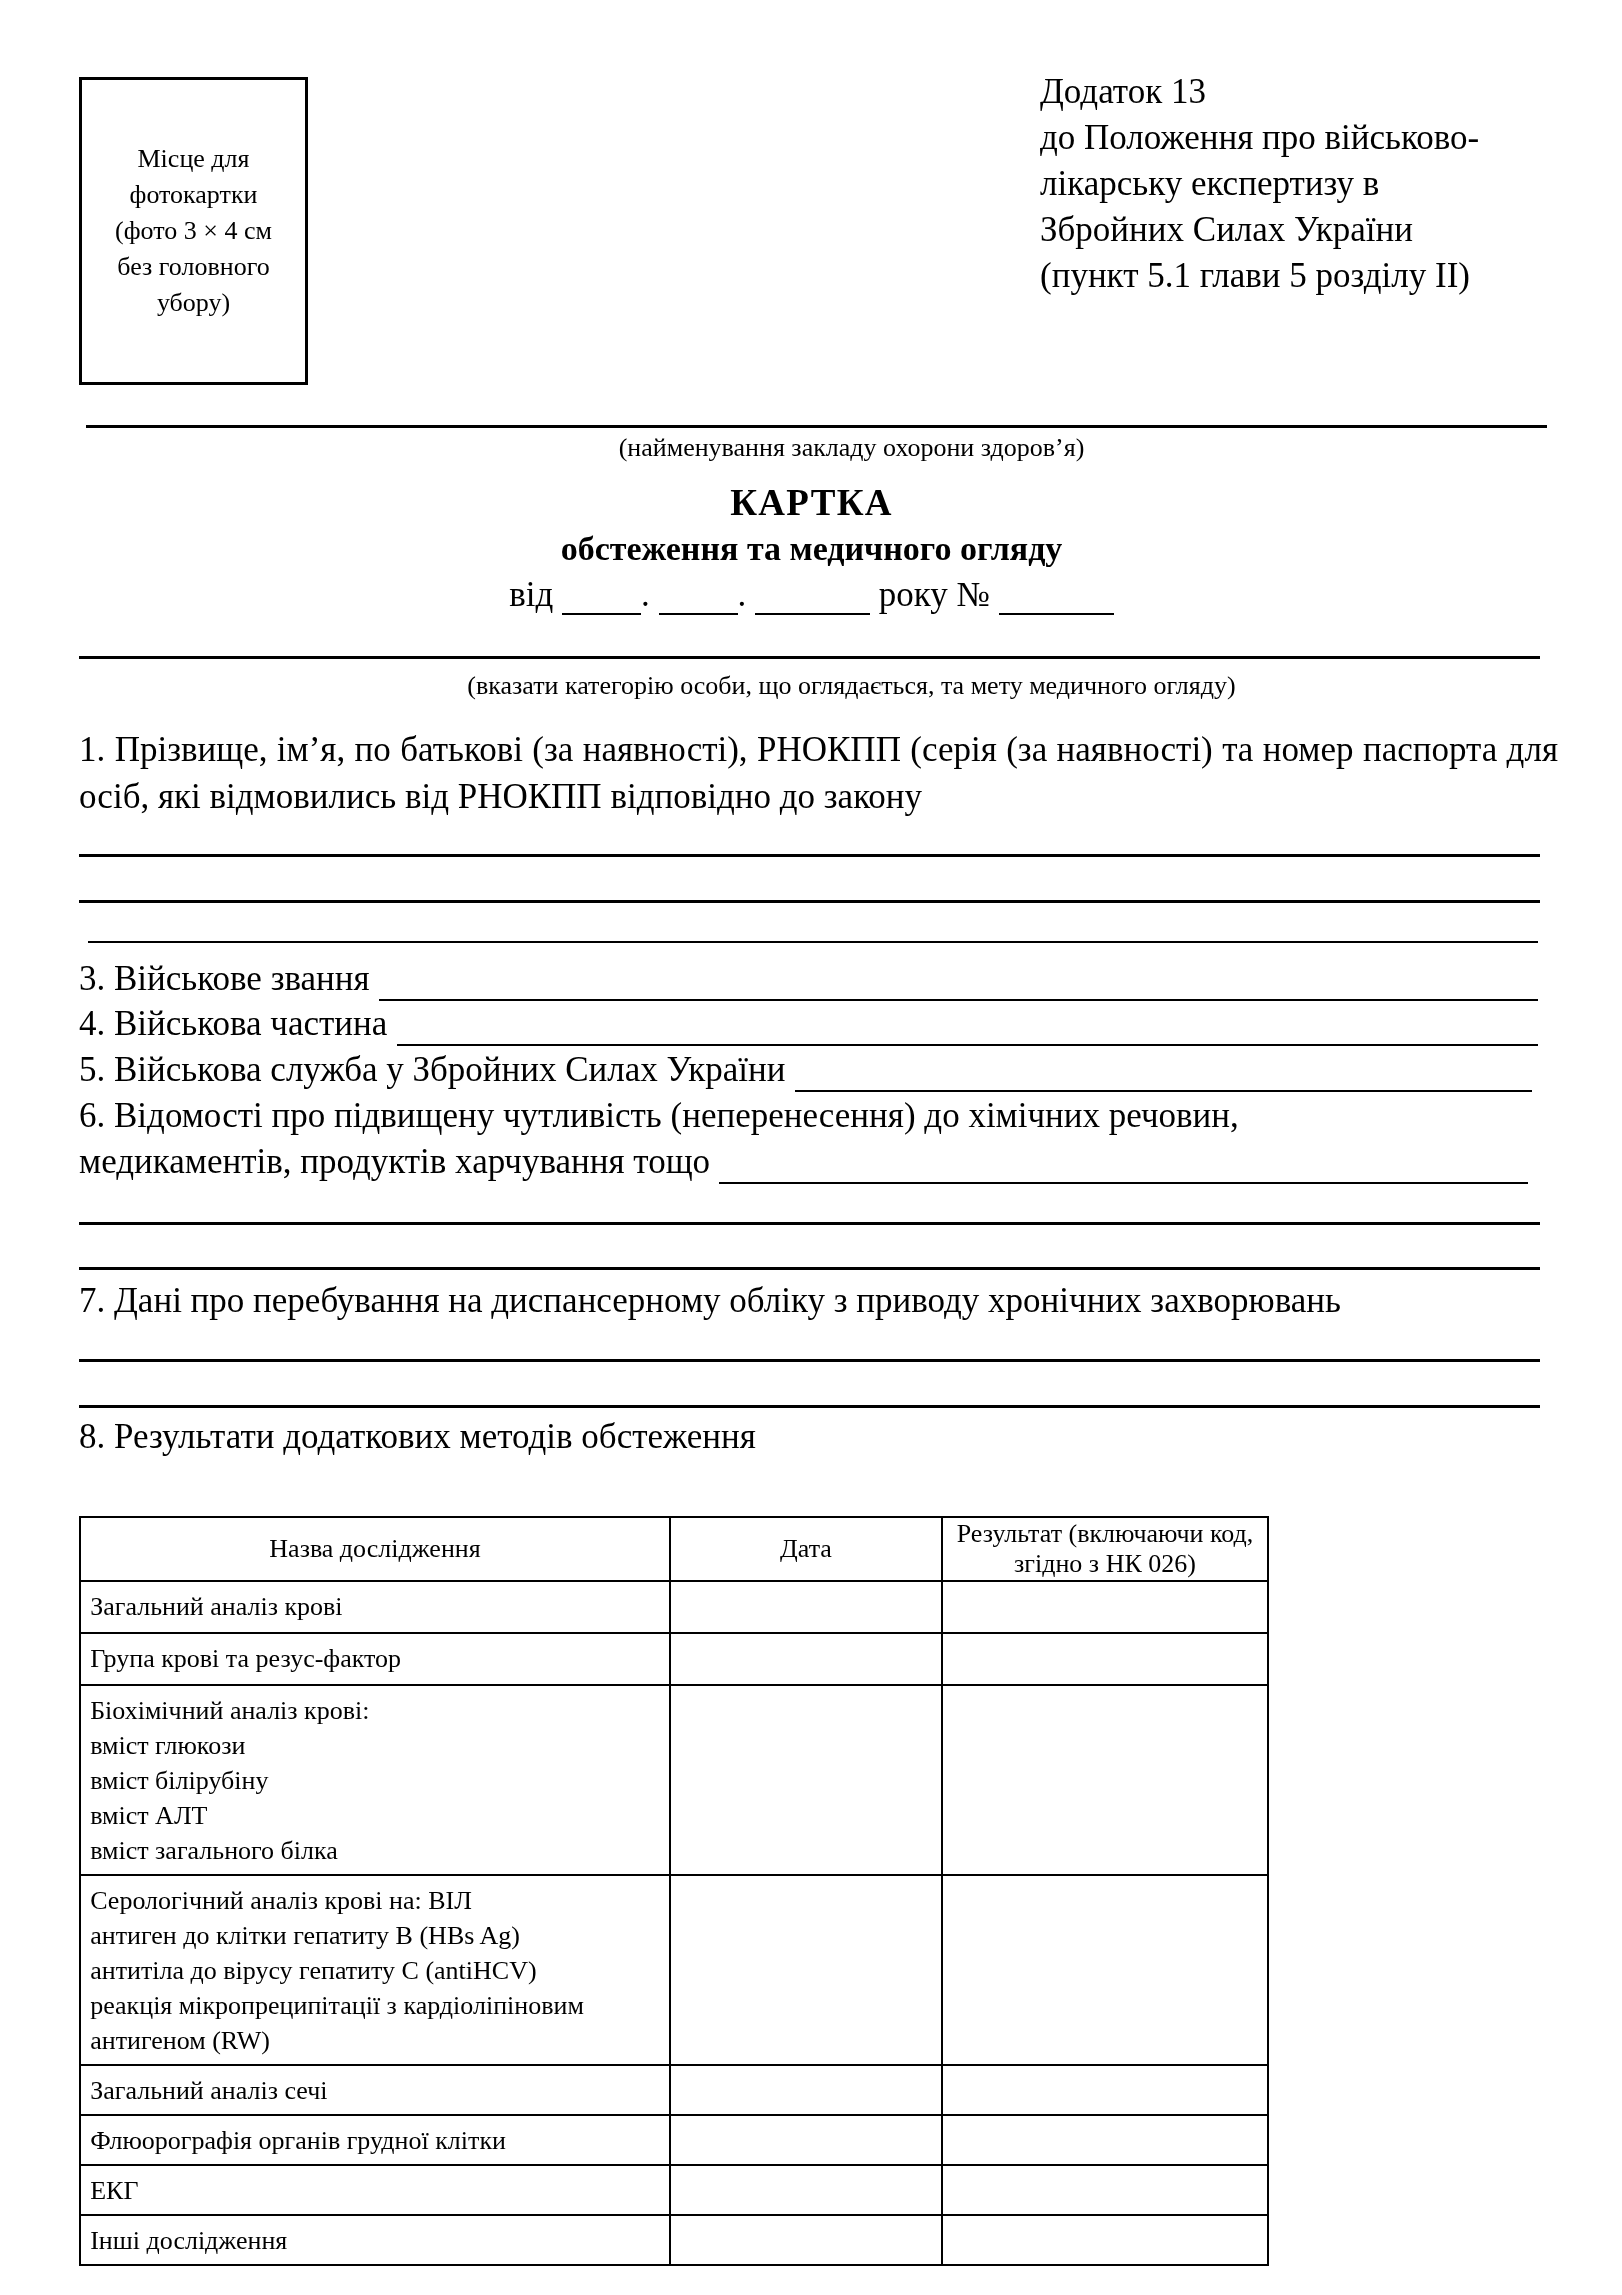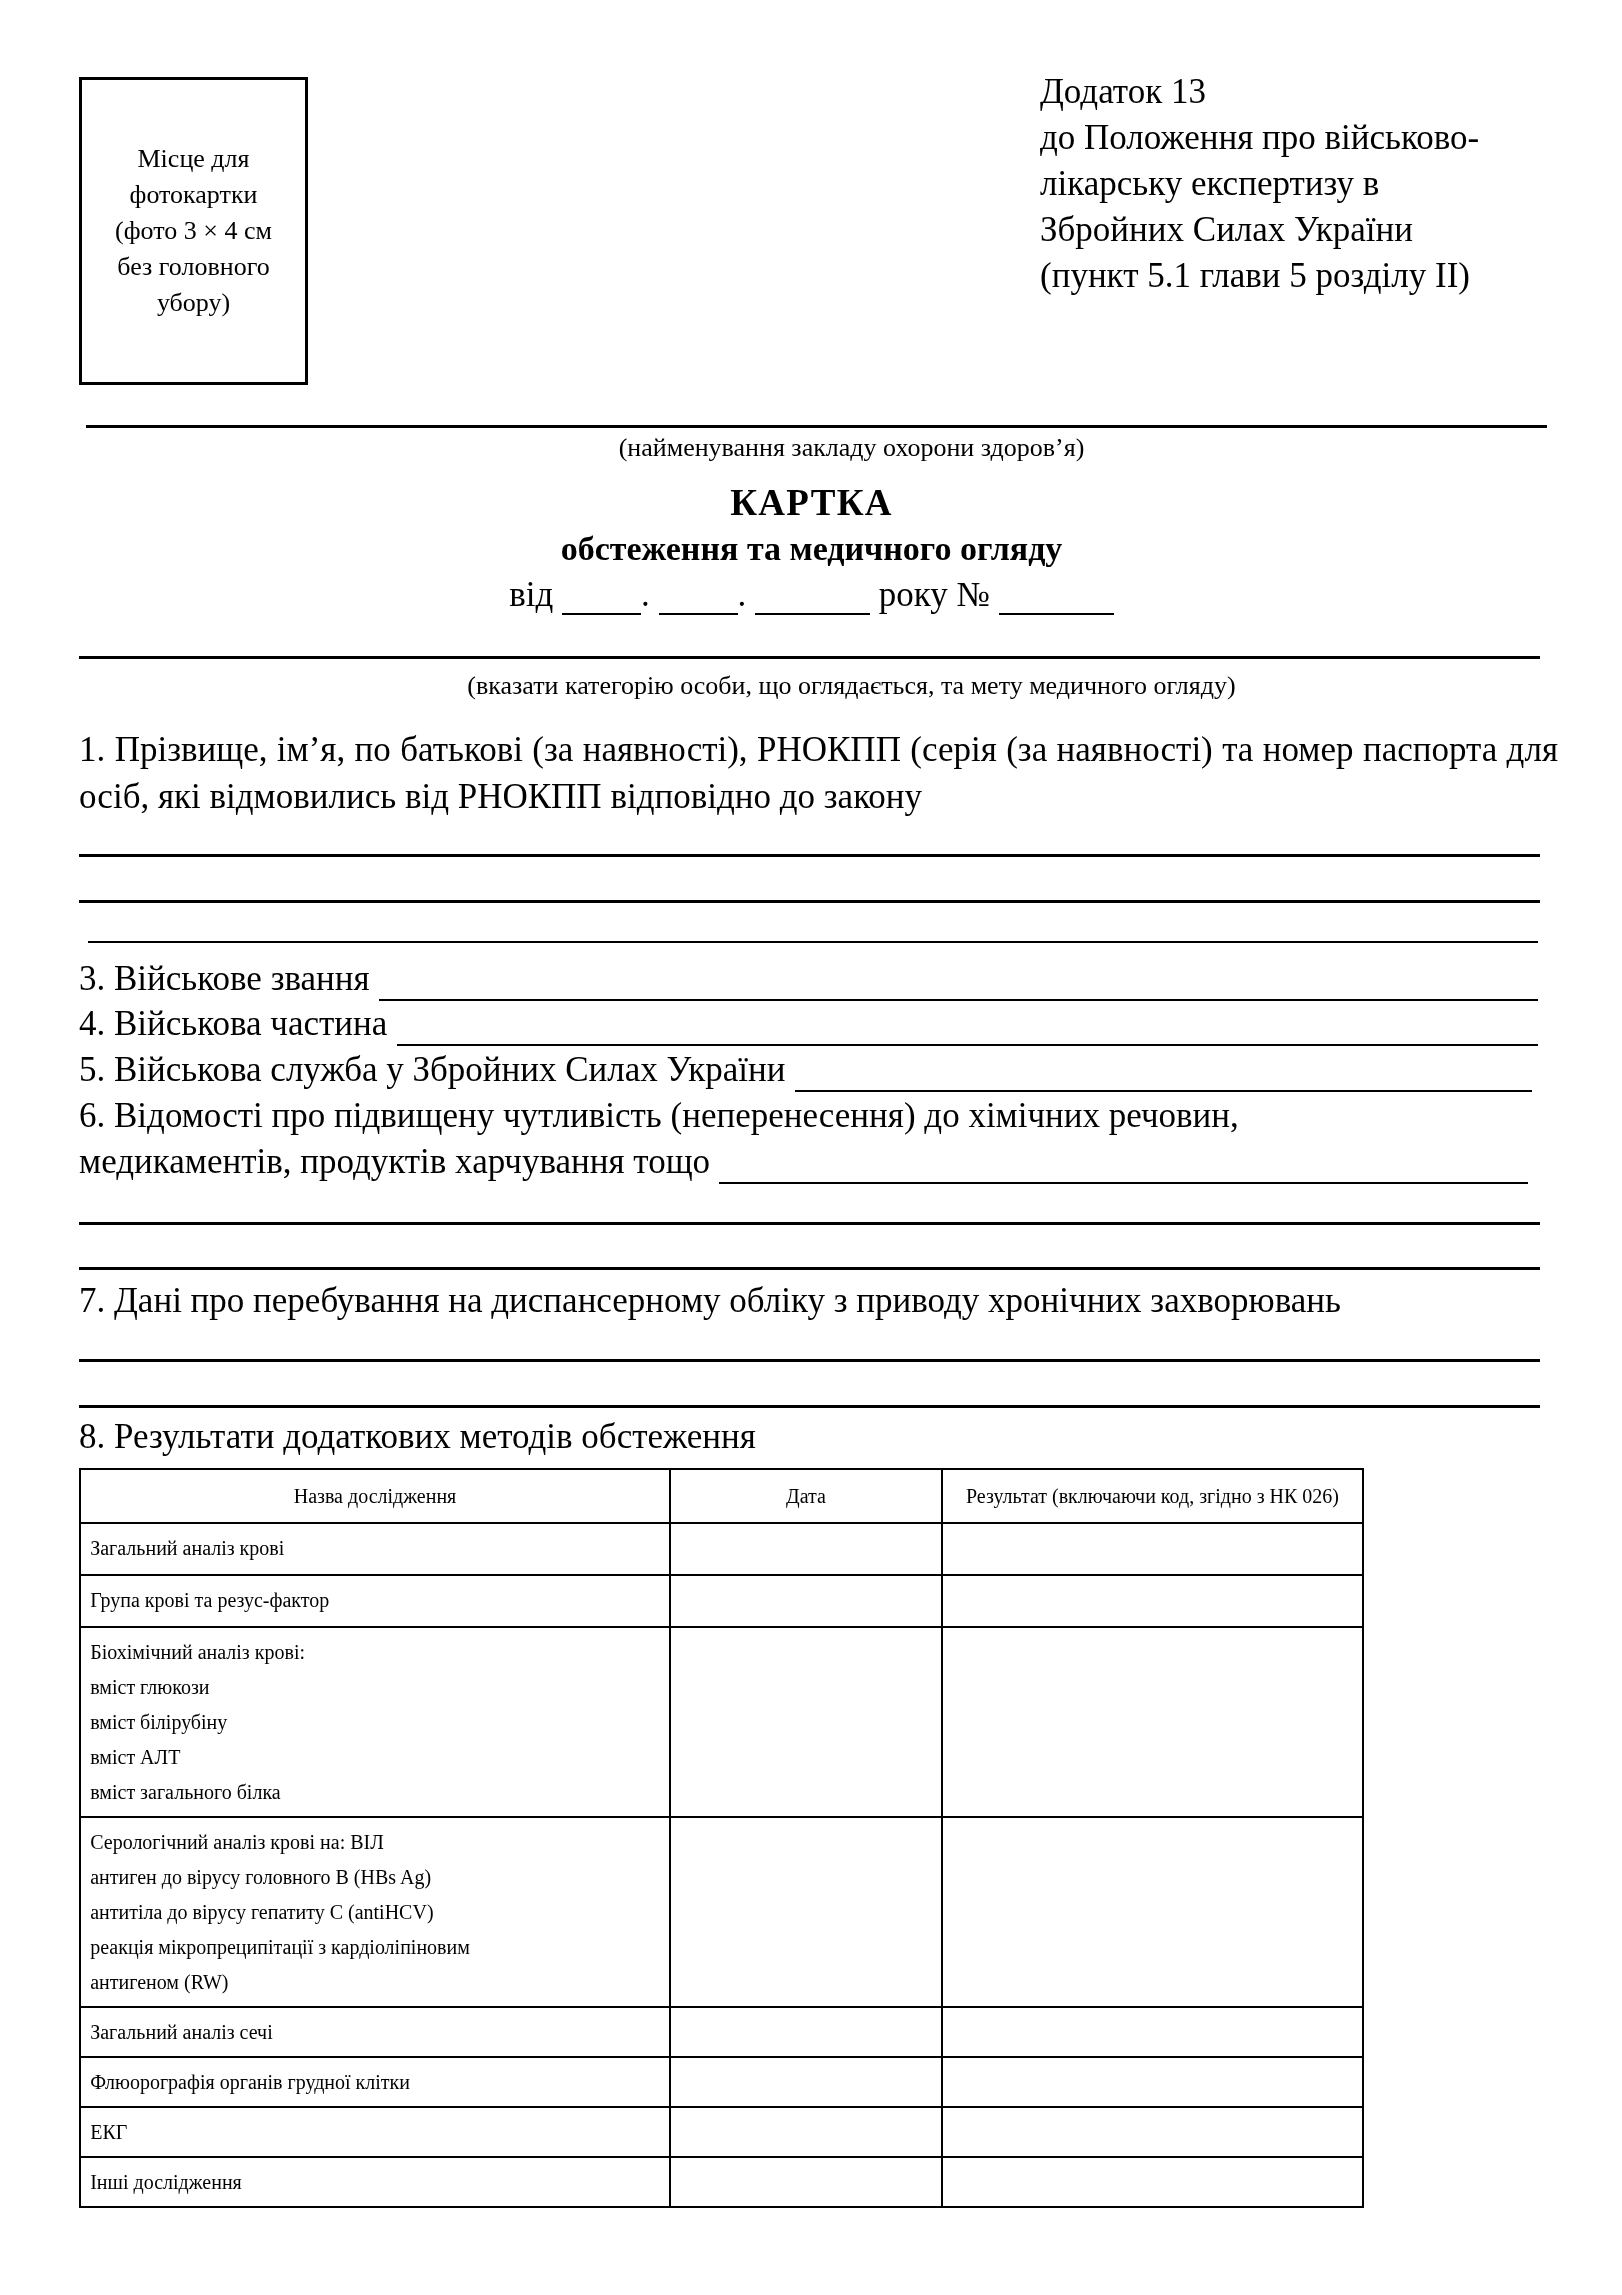--- a/index.html
+++ b/index.html
@@ -13,22 +13,22 @@
   .rule { height:2.6px; background:#000; }
   .caption { font-size:26px; text-align:center; width:1623px; left:0;padding-left:40px; }
   .title { font-size:37px; font-weight:bold; text-align:center; width:1623px; left:0; letter-spacing:1.3px; }
   .subtitle { font-size:34px; font-weight:bold; text-align:center; width:1623px; left:0; }
   .dateline { font-size:35px; text-align:center; width:1623px; left:0; }
   .fill { display:inline-block; border-bottom:2.6px solid #000; height:33px; vertical-align:bottom; }
   .item { left:79px; font-size:35px; line-height:44px; }
   .item-line { display:flex; align-items:flex-end; width:1459px; }
   .item-line .fill-flex { flex:1; border-bottom:2.6px solid #000; margin-left:9.2px; height:30px; }
   .p1 { left:79px; width:1479px; font-size:35px; line-height:47px; text-align:justify; }
-  table.results { position:absolute; left:79px; top:1468px; width:1285px; border-collapse:collapse;
-                  font-size:20px; }
+  table.results { position:absolute; left:79px; top:1516px; width:1190px; border-collapse:collapse;
+                  font-size:26px; }
   table.results th, table.results td { border:2.6px solid #000; vertical-align:top; }
   table.results th { font-weight:normal; height:50px; vertical-align:middle; text-align:center; }
   table.results td { padding:6.5px 9.2px; line-height:35px; }
   .col1 { width:586px; } .col2 { width:268px; }
 </style>
 </head>
 <body>
 
 <div class="abs photo-box">
   <div>
@@ -140,21 +140,21 @@
         <div>вміст білірубіну</div>
         <div>вміст АЛТ</div>
         <div>вміст загального білка</div>
       </td>
       <td></td>
       <td></td>
     </tr>
     <tr>
       <td>
         <div>Серологічний аналіз крові на: ВІЛ</div>
-        <div>антиген до вірусу головного В (HBs Ag)</div>
+        <div>антиген до клітки гепатиту В (HBs Ag)</div>
         <div>антитіла до вірусу гепатиту С (antiHCV)</div>
         <div>реакція мікропреципітації з кардіоліпіновим</div>
         <div>антигеном (RW)</div>
       </td>
       <td></td>
       <td></td>
     </tr>
     <tr style="height:46px;">
       <td>
           <div>Загальний аналіз сечі</div>

